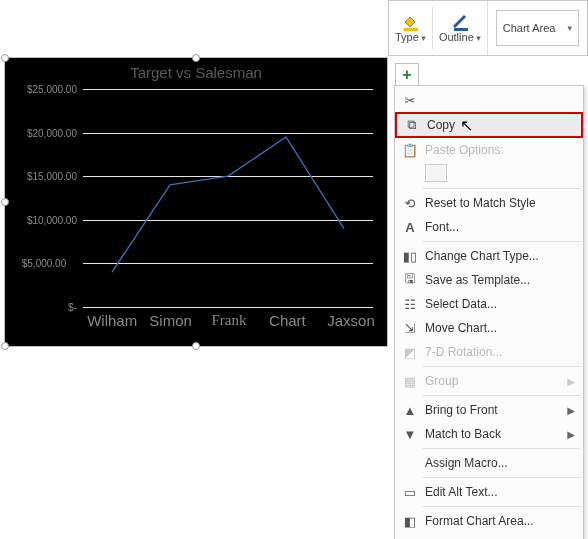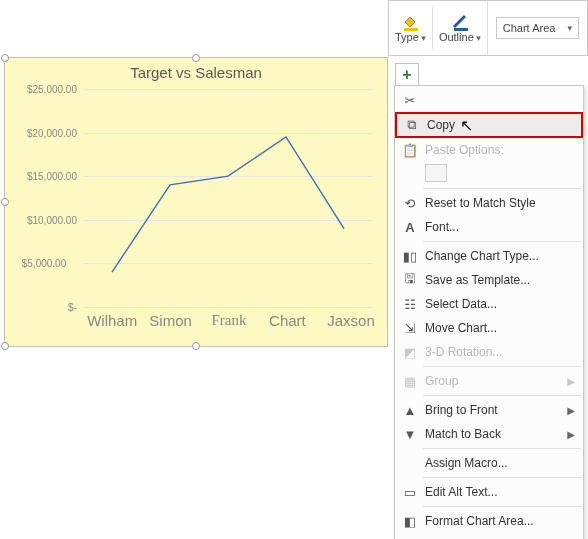--- a/index.html
+++ b/index.html
@@ -44,21 +44,21 @@
   .mini-toolbar .chart-area {
     flex: 1;
     display: flex;
     align-items: center;
     padding: 0 8px;
     border-left: 1px solid #e0e0e0;
   }
   .mini-toolbar .chart-area .dd {
     flex: 1;
     border: 1px solid #c8c8c8;
-    height: 22px;
+    height: 36px;
     display: flex;
     align-items: center;
     justify-content: space-between;
     padding: 0 6px;
     font-size: 11px;
     background: #fff;
   }
   .mini-toolbar .drop {
     font-size: 9px;
     margin-top: 1px;
@@ -84,21 +84,21 @@
   }
 
   
   .chart-selection {
     position: absolute;
     left: 4px;
     top: 57px;
     width: 384px;
     height: 290px;
     border: 1px solid #bfbfbf;
-    background: #fef9c3;
+    background: #000000;
   }
   .handle {
     position: absolute;
     width: 8px; height: 8px;
     background: #fff;
     border: 1px solid #999;
     border-radius: 50%;
   }
   .h-tl { left:-4px; top:-4px; }
   .h-tm { left:50%; top:-4px; margin-left:-4px; }
@@ -318,21 +318,21 @@
   <div class="item">
     <span class="icon-slot">☷</span>
     <span class="label">Select Data...</span>
   </div>
   <div class="item">
     <span class="icon-slot">⇲</span>
     <span class="label">Move Chart...</span>
   </div>
   <div class="item disabled">
     <span class="icon-slot">◩</span>
-    <span class="label">3-D Rotation...</span>
+    <span class="label">7-D Rotation...</span>
   </div>
   <div class="sep-line"></div>
 
   <div class="item disabled">
     <span class="icon-slot">▦</span>
     <span class="label">Group</span>
     <span class="arrow">▶</span>
   </div>
   <div class="sep-line"></div>
 

